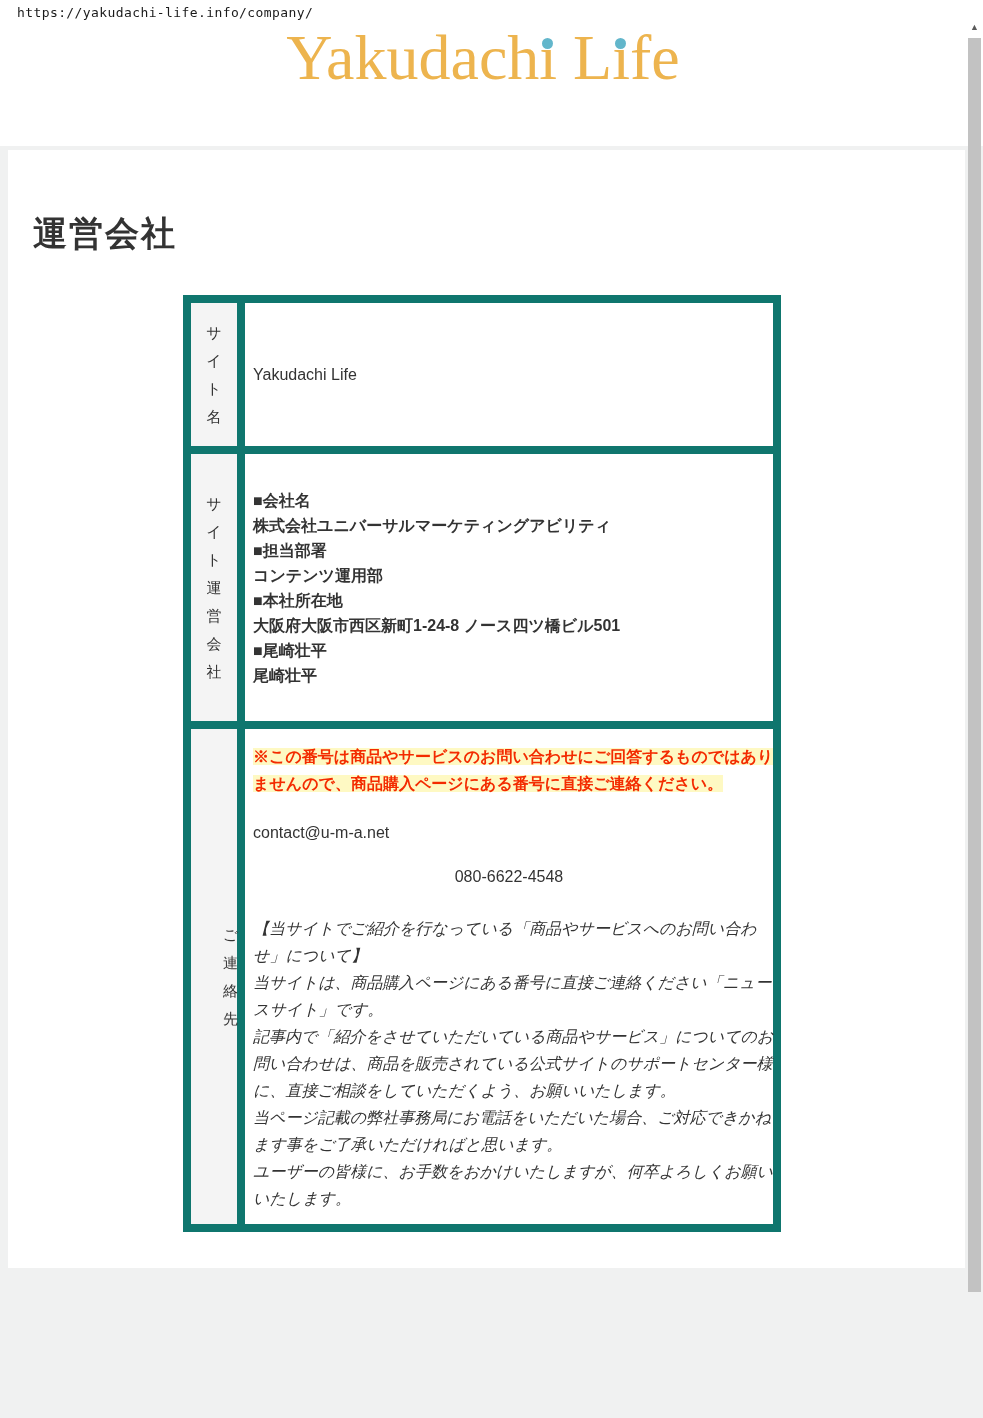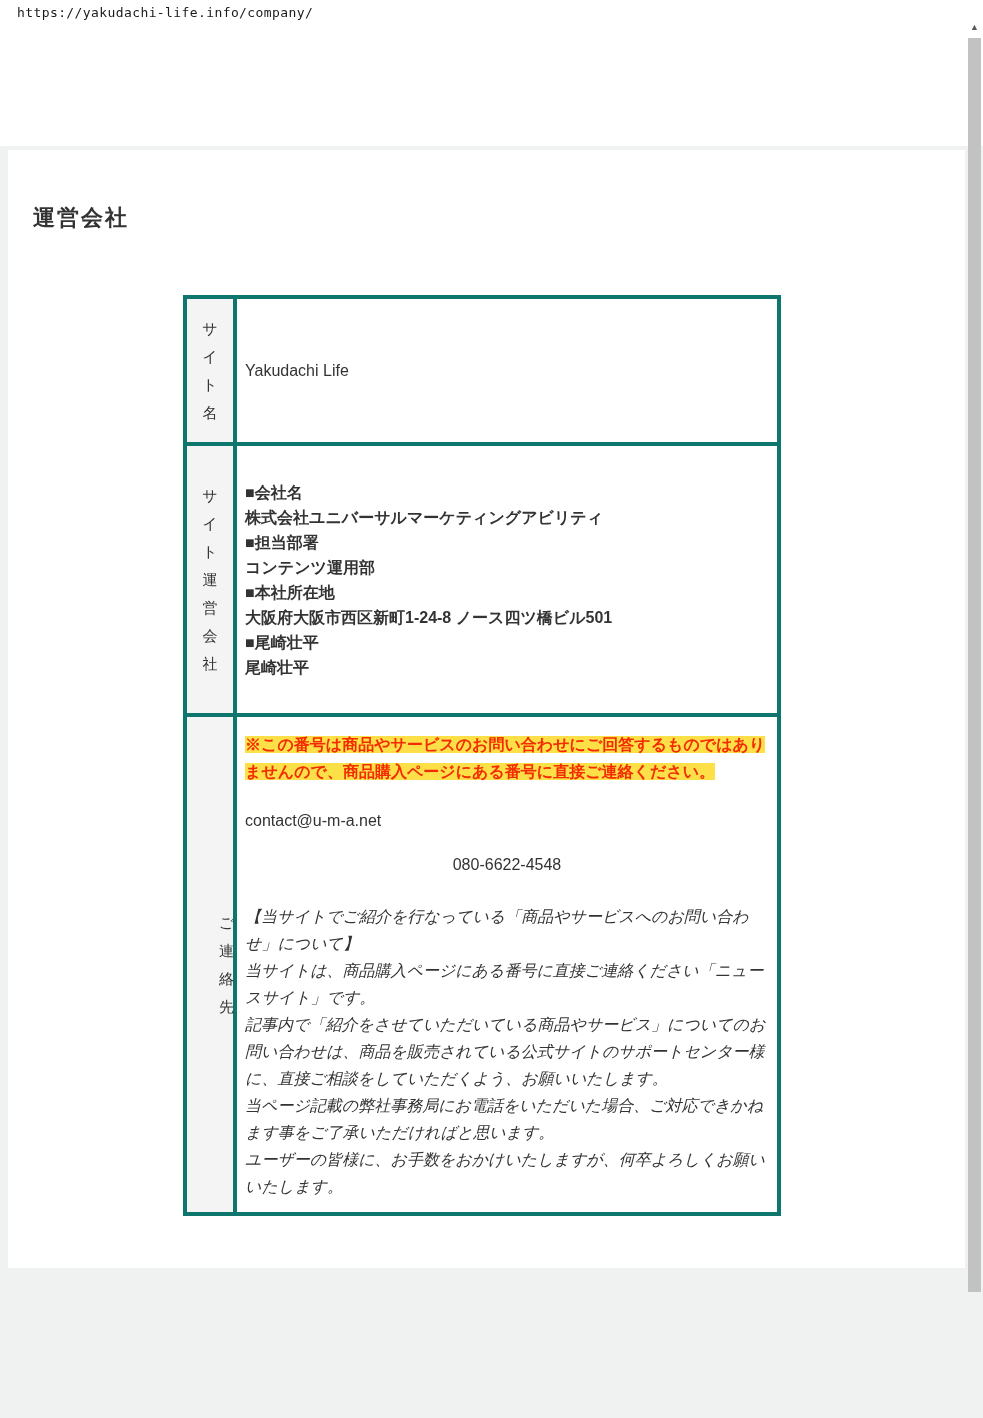--- a/index.html
+++ b/index.html
@@ -23,49 +23,49 @@
   }
   .logo-i{position:relative;display:inline-block;}
   .logo-i .dot{
     position:absolute;left:3px;top:12px;width:11px;height:11px;
     border-radius:50%;background:#62b6cb;
   }
   
   .card{position:absolute;left:8px;top:150px;width:957px;height:1118px;background:#ffffff;}
   .page-title{
     position:absolute;left:25px;top:38px;
-    font-size:22px;font-weight:bold;color:#333;letter-spacing:2px;
+    font-size:34px;font-weight:bold;color:#333;letter-spacing:2px;
   }
   
   .info-table{
     position:absolute;left:175px;top:145px;width:598px;
     border-collapse:collapse;table-layout:fixed;
   }
-  .info-table th,.info-table td{border:4px solid #0f766e;}
+  .info-table th,.info-table td{border:8px solid #0f766e;}
   .info-table th{
     width:46px;background:#f4f4f4;font-weight:normal;color:#333;
     text-align:center;vertical-align:middle;padding:0;
   }
   .vtext{
     display:inline-block;width:17px;font-size:15px;line-height:28px;
     word-break:break-all;text-align:center;
   }
   .info-table td{
     background:#ffffff;padding:12px 8px;font-size:16px;color:#333;
     vertical-align:middle;
   }
   .row-site th,.row-site td{height:119px;}
   .row-operator th,.row-operator td{height:243px;}
   .row-contact th{height:469px;padding-left:31px;}
   .row-contact td{height:445px;vertical-align:top;}
   .f-label{margin:0;font-weight:bold;line-height:25px;}
   .f-value{margin:0;line-height:25px;font-weight:bold;}
   .notice-wrap{width:524px;margin:2px 0 26px 0;}
   .notice{
-    display:inline;background:#fde047;color:#f32b00;
+    display:inline;background:#fef9c3;color:#f32b00;
     font-weight:bold;font-size:16px;line-height:27px;
   }
   .contact-email{margin:6px 0 24px 0;line-height:20px;}
   .contact-phone{margin:0 0 28px 0;line-height:20px;text-align:center;}
   .para{width:524px;}
   .para-line{line-height:27px;font-style:italic;}
   
   .scroll-up{
     position:absolute;right:2px;top:20px;width:13px;height:14px;
     font-size:9px;line-height:14px;text-align:center;color:#5a5a5a;
@@ -74,20 +74,21 @@
   .scroll-thumb{
     position:absolute;right:2px;top:38px;width:13px;height:1254px;
     background:#c2c2c2;
   }
 </style>
 </head>
 <body>
 
 <div class="top-band">
   <div class="url-text">https://yakudachi-life.info/company/</div>
+  <div class="logo"><span>Yakudach</span><span class="logo-i"><span>ı</span><span class="dot"></span></span><span> L</span><span class="logo-i"><span>ı</span><span class="dot"></span></span><span>fe</span></div>
 </div>
 
 <div class="card">
   <h1 class="page-title">運営会社</h1>
 
   <table class="info-table">
     <tbody>
         <tr class="row-site">
       <th>
         <span class="vtext">サイト名</span>

